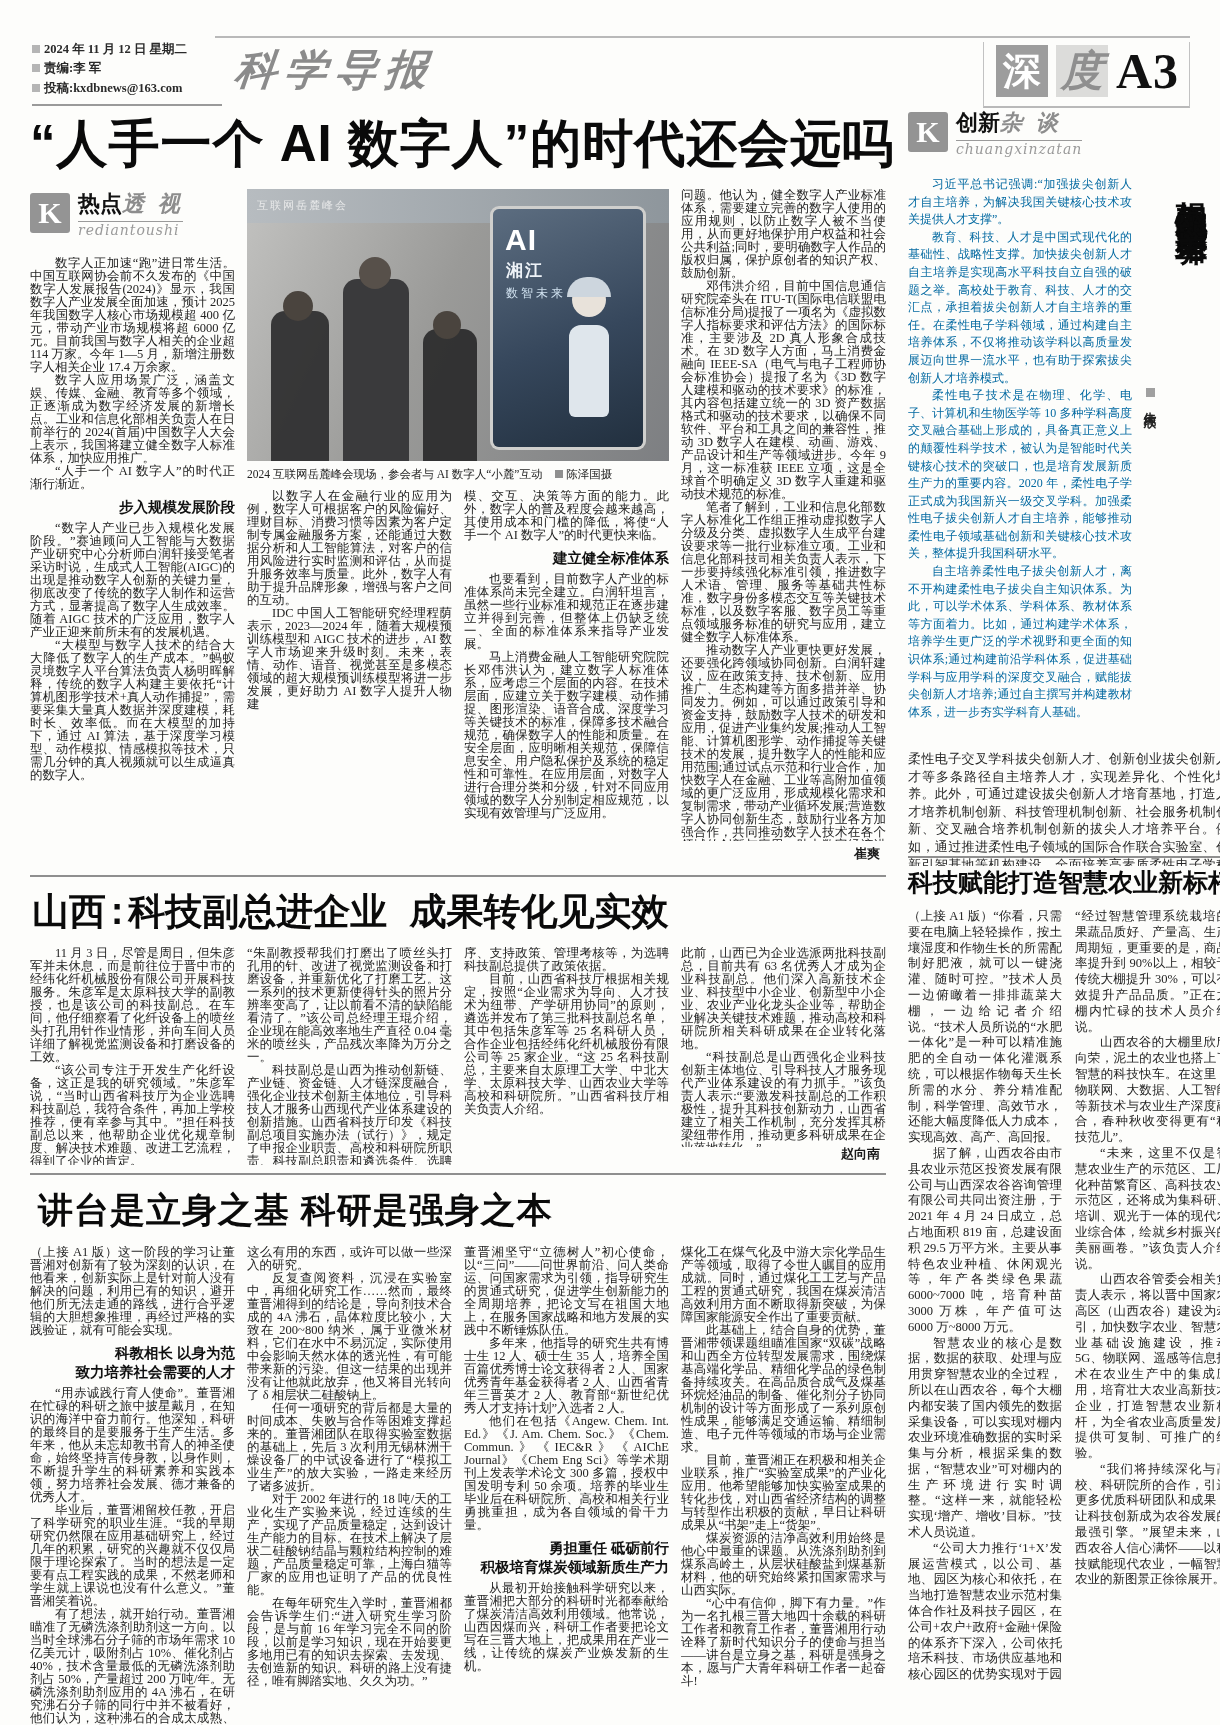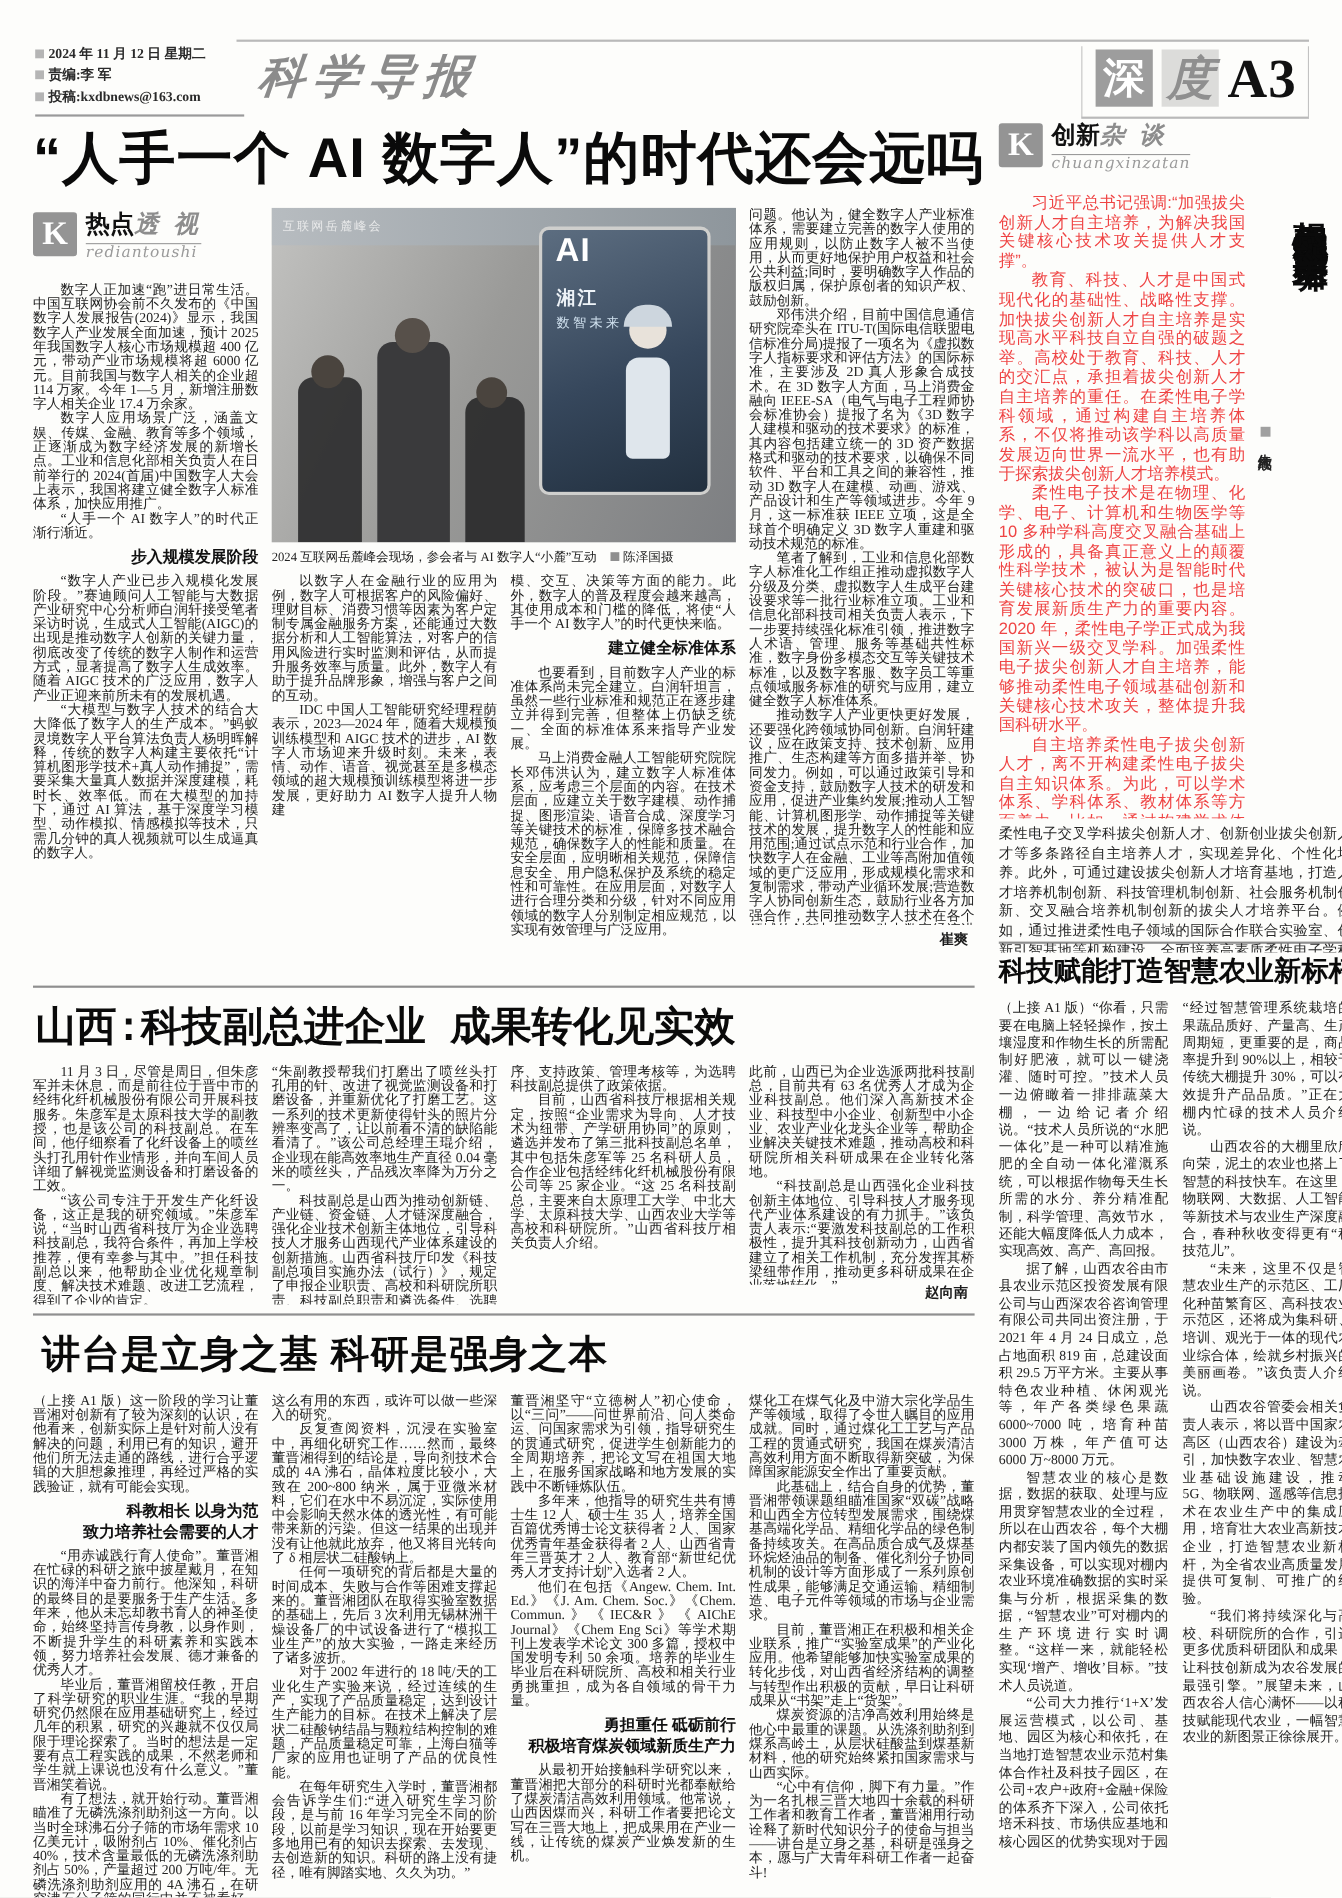--- a/index.html
+++ b/index.html
@@ -52,26 +52,26 @@
   .badge{display:flex;align-items:flex-start;gap:8px;height:62px;margin-bottom:6px;}
   .kbox{width:40px;height:40px;background:#949494;border-radius:3px;color:#fff;font-family:"Liberation Serif",serif;
         font-weight:bold;font-size:30px;display:flex;align-items:center;justify-content:center;margin-top:4px;}
   .badge-right{border-bottom:0;}
   .badge-line1{font-size:22px;white-space:nowrap;border-bottom:1px solid #9a9a9a;padding-bottom:2px;}
   .badge-bold{font-family:"Liberation Sans",sans-serif;font-weight:900;color:#111;}
   .badge-script{font-family:"DejaVu Serif",serif;font-style:italic;font-weight:bold;color:#8d8d8d;letter-spacing:3px;}
   .badge-pinyin{font-family:"DejaVu Serif",serif;font-style:italic;color:#9a9a9a;font-size:14px;letter-spacing:1px;}
 
   
-  .photo{position:relative;width:422px;height:304px;background:linear-gradient(115deg,#c2c2c0 0%,#9a9a98 45%,#7d7f82 100%);overflow:hidden;}
+  .photo{position:relative;width:422px;height:272px;background:linear-gradient(115deg,#c2c2c0 0%,#9a9a98 45%,#7d7f82 100%);overflow:hidden;}
   .ph-banner{position:absolute;left:0;top:0;width:100%;height:34px;background:linear-gradient(90deg,#b7bcc0,#8e969c);}
   .ph-banner span{position:absolute;left:10px;top:9px;color:#f2f2f2;font-size:11px;letter-spacing:2px;opacity:.85;}
   .ph-screen{position:absolute;right:26px;top:20px;width:150px;height:238px;border-radius:6px;
              background:linear-gradient(160deg,#5c6d80 0%,#36475c 55%,#22303f 100%);box-shadow:0 0 0 3px #cfcfcd;}
-  .ph-ai{position:absolute;left:12px;top:2px;color:#fff;font-family:"Liberation Sans",sans-serif;font-weight:900;font-size:30px;letter-spacing:1px;}
+  .ph-ai{position:absolute;left:12px;top:14px;color:#fff;font-family:"Liberation Sans",sans-serif;font-weight:900;font-size:30px;letter-spacing:1px;}
   .ph-sc2{position:absolute;left:13px;top:50px;color:#eef3f8;font-size:17px;font-weight:bold;letter-spacing:2px;}
   .ph-sc3{position:absolute;left:13px;top:76px;color:#cfe0ee;font-size:12px;letter-spacing:3px;}
   .ph-girl{position:absolute;right:22px;bottom:14px;width:64px;height:150px;}
   .ph-girl .head{width:34px;height:34px;border-radius:50%;background:#e8e2da;margin:0 auto;}
   .ph-girl .hair{width:44px;height:20px;border-radius:22px 22px 0 0;background:#cdd6de;margin:-40px auto 0;}
   .ph-girl .bodyy{width:40px;height:92px;border-radius:12px 12px 6px 6px;background:#dfe6ec;margin:28px auto 0;}
   .ph-p1,.ph-p2,.ph-p3{position:absolute;bottom:0;background:#2c2c2e;border-radius:14px 14px 0 0;}
   .ph-p1{left:24px;width:58px;height:150px;opacity:.92;}
   .ph-p2{left:96px;width:66px;height:182px;background:#3a3a3c;}
   .ph-p3{left:176px;width:54px;height:132px;background:#242426;opacity:.88;}
@@ -96,21 +96,21 @@
   .a2c4 .c4text{height:200px;}
   .a3-headline{font-family:"Liberation Sans","DejaVu Sans",sans-serif;font-weight:900;font-size:35px;
                color:#0a0a0a;margin:12px 0 12px 8px;white-space:nowrap;letter-spacing:1px;}
   .a3-body{display:flex;gap:12px;}
   .a3-body .c{width:205px;height:500px;}
 
   
   .zatan{position:relative;height:740px;}
   .z-body{display:flex;margin-top:4px;}
   .z-text{width:224px;height:568px;overflow:hidden;}
-  .z-text .para{font-family:Liberation Sans, sans-serif;font-size:15px;line-height:17.6px;color:#ef4444;}
+  .z-text .para{font-family:Liberation Serif, serif;font-size:12px;line-height:17.6px;color:#0369a1;}
   .v-byline{writing-mode:vertical-rl;font-size:12.5px;font-weight:bold;color:#222;width:26px;height:560px;
             padding-top:212px;box-sizing:border-box;letter-spacing:2px;}
   .v-byline .csq{display:inline-block;width:9px;height:9px;background:#a0a0a0;margin-bottom:5px;}
   .v-head{writing-mode:vertical-rl;font-family:"Liberation Sans","DejaVu Sans",sans-serif;font-weight:900;
           font-size:32px;color:#0a0a0a;width:64px;height:568px;letter-spacing:2px;line-height:60px;text-align:start;}
   .z-merged{margin-top:6px;width:321px;height:116px;overflow:hidden;}
   .z-merged .para{font-family:"DejaVu Serif",serif;font-size:13px;line-height:17.6px;color:#262626;}
 
   .a4{margin-top:6px;}
   .a4-headline{font-family:"Liberation Sans","DejaVu Sans",sans-serif;font-weight:900;font-size:25px;

